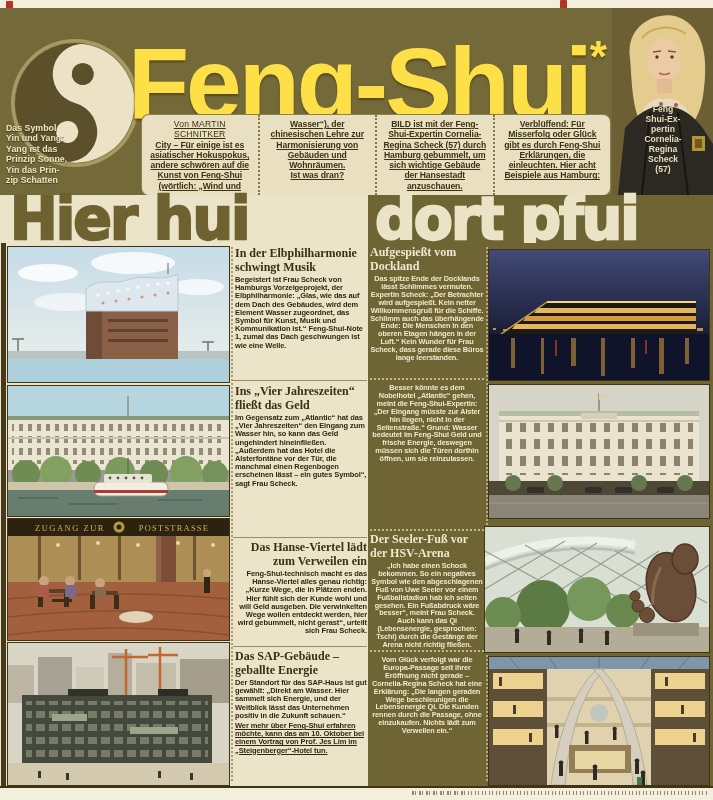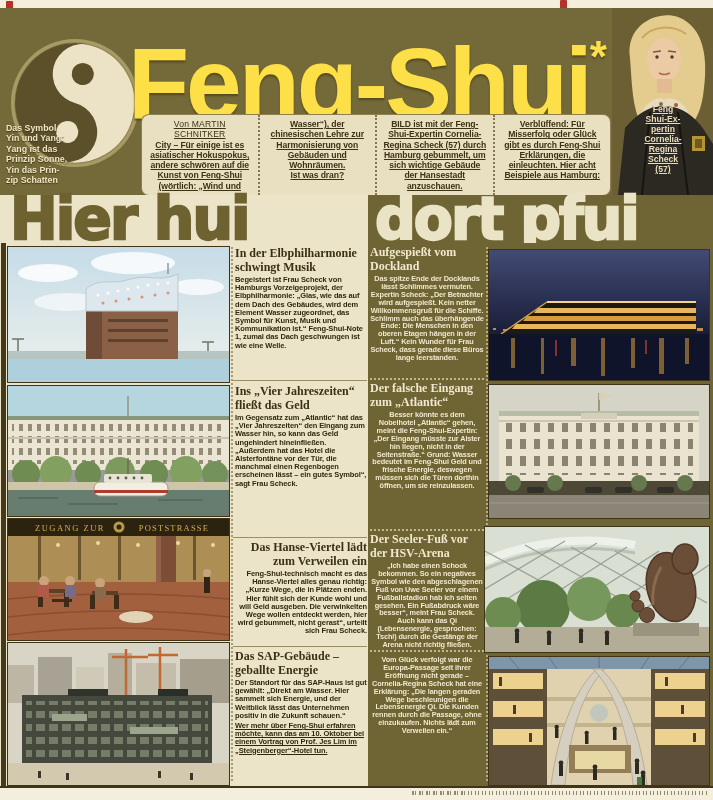--- a/index.html
+++ b/index.html
@@ -16,21 +16,21 @@
     display:flex;box-shadow:0 0 0 1px #8d8050;}
   .intro-col{flex:1;padding:4px 5px 2px 5px;font-weight:700;font-size:8.6px;line-height:10.3px;
     color:#3c3115;text-align:center;letter-spacing:-0.1px;text-decoration:underline;}
   .intro-col + .intro-col{border-left:2px dotted #857748;}
   .byline{font-weight:400;letter-spacing:0.2px;}
   .u{text-decoration:underline;}
   .yy-caption{left:6px;top:115px;width:92px;font-weight:700;font-size:8.8px;line-height:10.4px;
     color:#efe5c4;text-shadow:0 1px 1px #3a3316;white-space:pre-line;z-index:5;}
   .expert-photo{right:0;top:0;width:101px;height:187px;}
   .expert-caption{left:18px;top:96px;width:66px;text-align:center;font-weight:700;
-    font-size:8.6px;line-height:10px;color:#e8dcba;white-space:pre-line;z-index:5;text-decoration:underline;}
+    font-size:8.6px;line-height:10px;color:#e8dcba;white-space:pre-line;z-index:5;}
   .redmark{width:7px;height:9px;background:#b5322a;border-radius:1px;}
   
   .hl-left{left:0;top:195px;width:368px;height:48px;background:#ece4c9;}
   .hl-right{left:368px;top:195px;width:345px;height:48px;background:#6f6433;}
   .hl-text{font-family:"DejaVu Sans","Liberation Sans",sans-serif;font-weight:700;font-size:57px;
     line-height:46px;letter-spacing:-2px;-webkit-text-stroke:2.2px currentColor;white-space:pre;
     transform:scaleY(1.04);transform-origin:left bottom;}
   .hl-left .hl-text{color:#6e6231;position:absolute;left:10px;bottom:1px;}
   .hl-right .hl-text{color:#ebe3c6;position:absolute;left:7px;bottom:1px;}
   
@@ -344,22 +344,20 @@
   </div>
 
   <div class="abs" style="left:370px;top:246px;width:114px;">
     <div class="art-title-r">Aufgespießt vom
 Dockland</div>
     <div class="art-body-r">Das spitze Ende der Docklands lässt Schlimmes vermuten. Expertin Scheck: „Der Betrachter wird aufgespießt. Kein netter Willkommensgruß für die Schiffe. Schlimm auch das überhängende Ende: Die Menschen in den oberen Etagen hängen in der Luft.“ Kein Wunder für Frau Scheck, dass gerade diese Büros lange leerstanden.</div>
   </div>
   <div class="abs hrule-r" style="left:370px;top:378px;width:114px;"></div>
 
   <div class="abs" style="left:370px;top:382px;width:114px;">
-    <div class="art-title-r">Der falsche Eingang
-zum „Atlantic“</div>
     <div class="art-body-r">Besser könnte es dem Nobelhotel „Atlantic“ gehen, meint die Feng-Shui-Expertin: „Der Eingang müsste zur Alster hin liegen, nicht in der Seitenstraße.“ Grund: Wasser bedeutet im Feng-Shui Geld und frische Energie, deswegen müssen sich die Türen dorthin öffnen, um sie reinzulassen.</div>
   </div>
   <div class="abs hrule-r" style="left:370px;top:529px;width:114px;"></div>
 
   <div class="abs" style="left:370px;top:533px;width:114px;">
     <div class="art-title-r">Der Seeler-Fuß vor
 der HSV-Arena</div>
     <div class="art-body-r">„Ich habe einen Schock bekommen. So ein negatives Symbol wie den abgeschlagenen Fuß von Uwe Seeler vor einem Fußballstadion hab ich selten gesehen. Ein Fußabdruck wäre besser“, meint Frau Scheck. Auch kann das Qi (Lebensenergie, gesprochen: Tschi) durch die Gestänge der Arena nicht richtig fließen.</div>
   </div>
   <div class="abs hrule-r" style="left:370px;top:650px;width:114px;"></div>

